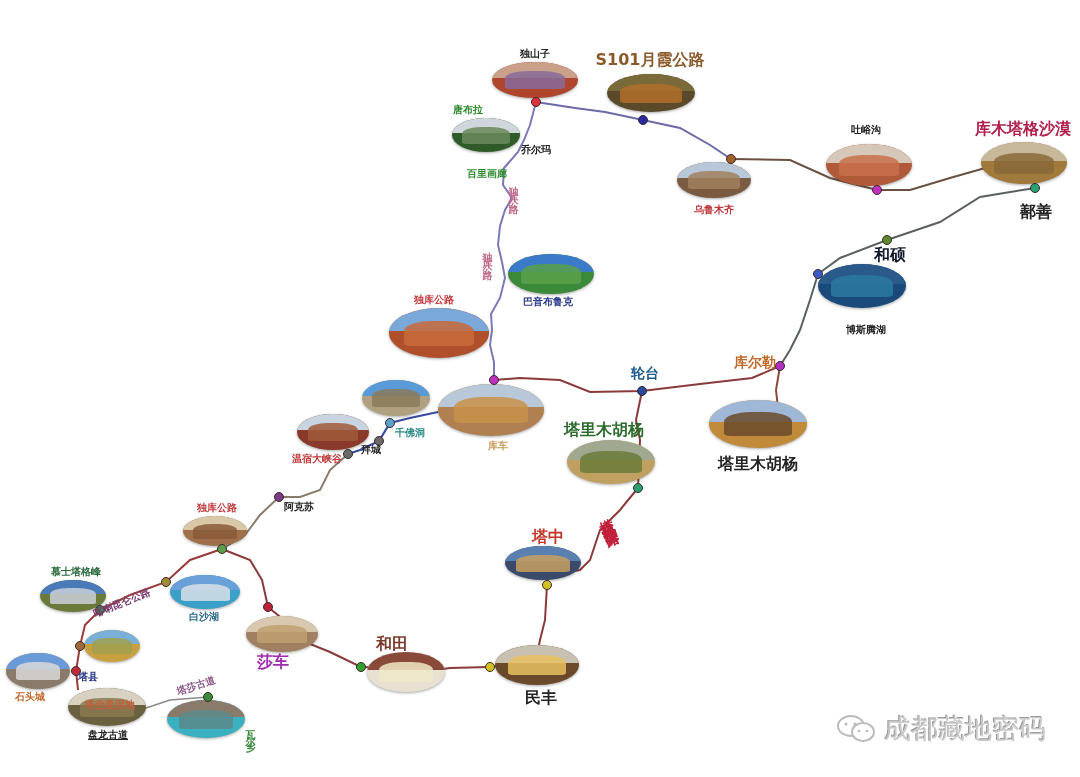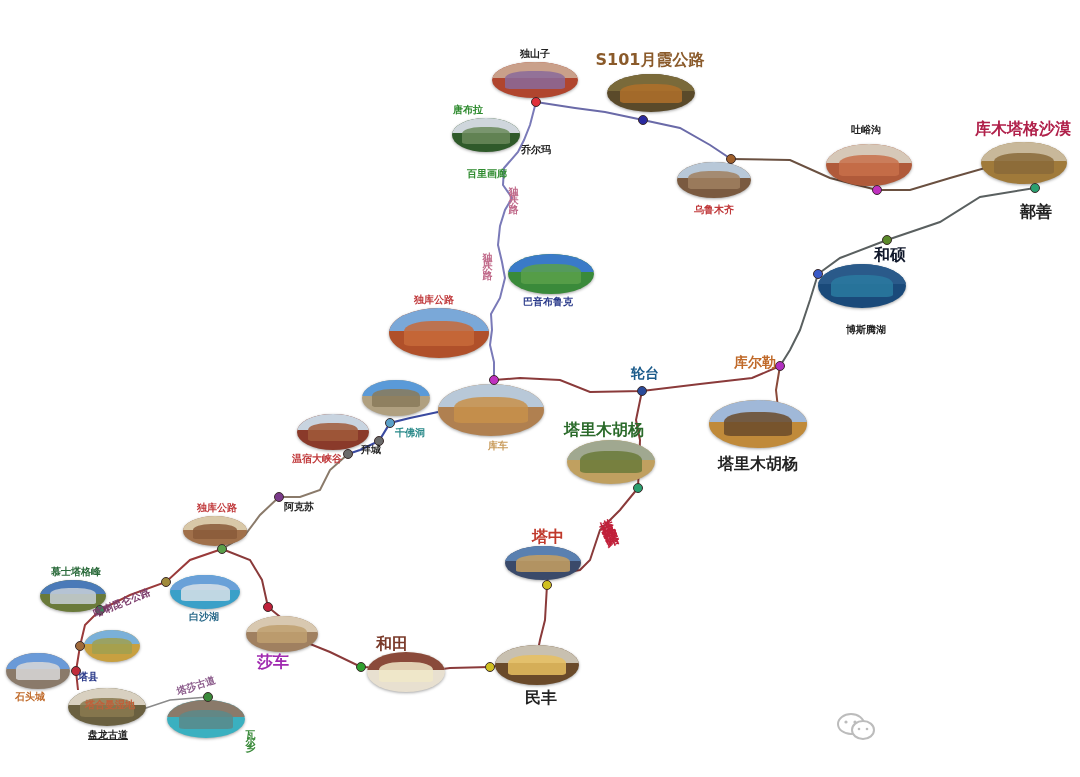--- a/index.html
+++ b/index.html
@@ -221,13 +221,14 @@
   <span class="wm-icon">
     <svg width="42" height="32" viewBox="0 0 42 32">
       <ellipse cx="15" cy="13" rx="13" ry="10" fill="none" stroke="#bcbcbc" stroke-width="2"></ellipse>
       <ellipse cx="27" cy="19" rx="11" ry="9" fill="#ffffff" stroke="#bcbcbc" stroke-width="2"></ellipse>
       <circle cx="10" cy="11" r="1.6" fill="#bcbcbc"></circle>
         <circle cx="19" cy="11" r="1.6" fill="#bcbcbc"></circle>
       <circle cx="23" cy="18" r="1.3" fill="#bcbcbc"></circle>
         <circle cx="31" cy="18" r="1.3" fill="#bcbcbc"></circle>
     </svg>
   </span>
+  <span>成都藏地密码</span>
 </div>
 
 </body></html>

